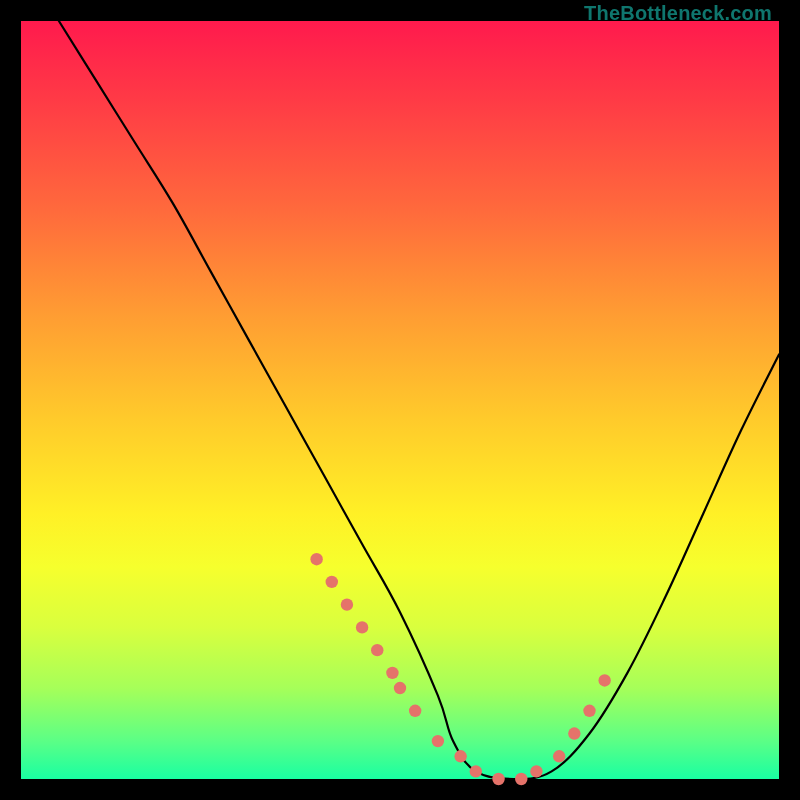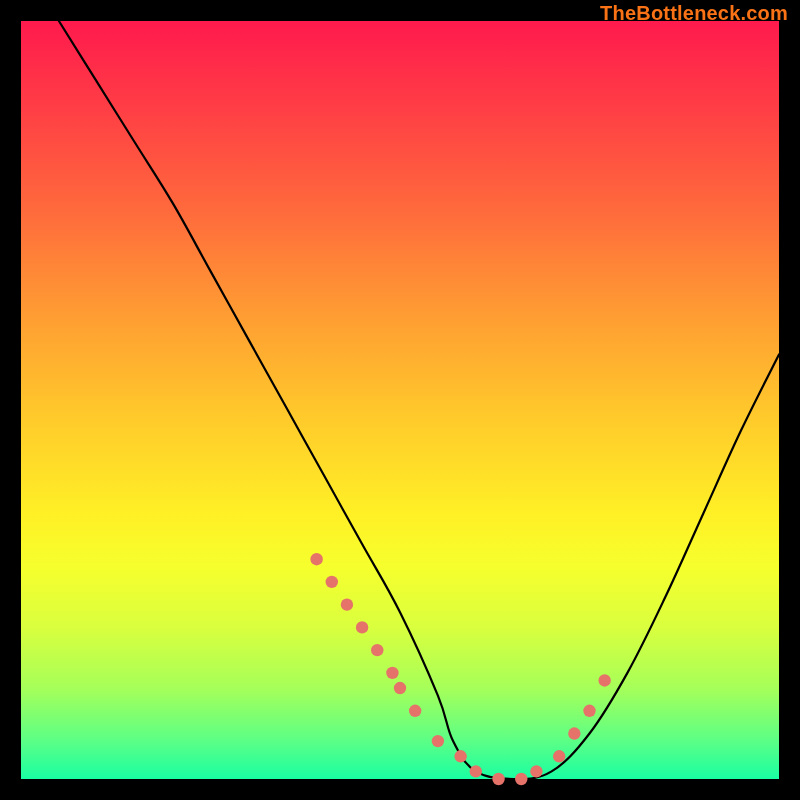--- a/index.html
+++ b/index.html
@@ -36,25 +36,25 @@
       #f6ff2d 72%,
       #d9ff3e 80%,
       #a6ff59 88%,
       #5bff86 95%,
       #19ffa2 100%
     );
   }
   .watermark {
     position: absolute;
     top: 2px;
-    right: 12px;
+    right: 28px;
     font-family: Arial, Helvetica, sans-serif;
     font-size: 20px;
     font-weight: 600;
-    color: #f97316;
+    color: #0f766e;
     letter-spacing: 0.2px;
   }
   svg.curve {
     position: absolute;
     left: 0;
     top: 0;
     width: 758px;
     height: 758px;
     overflow: visible;
   }

